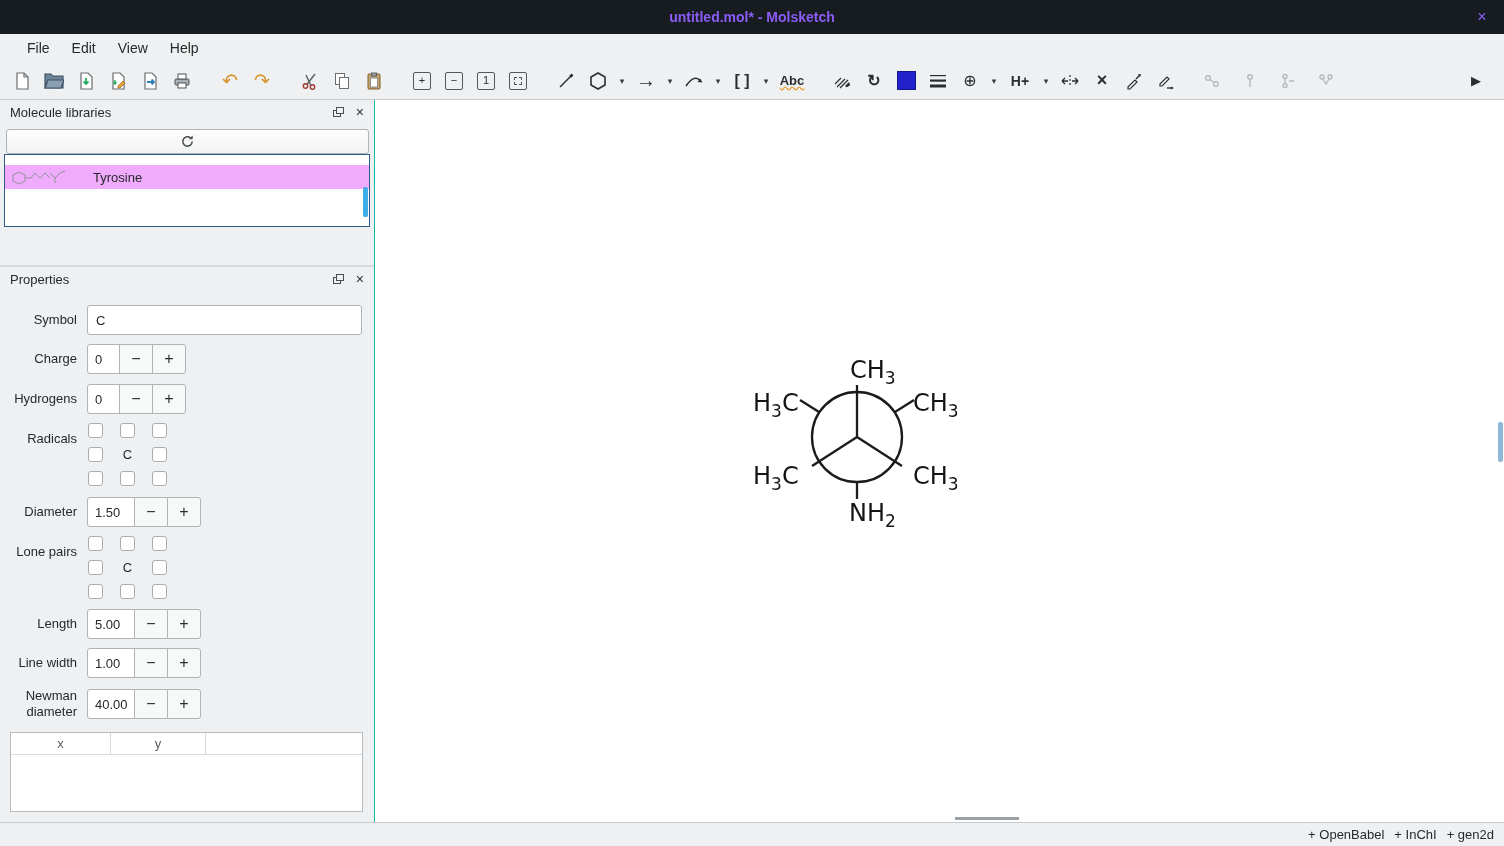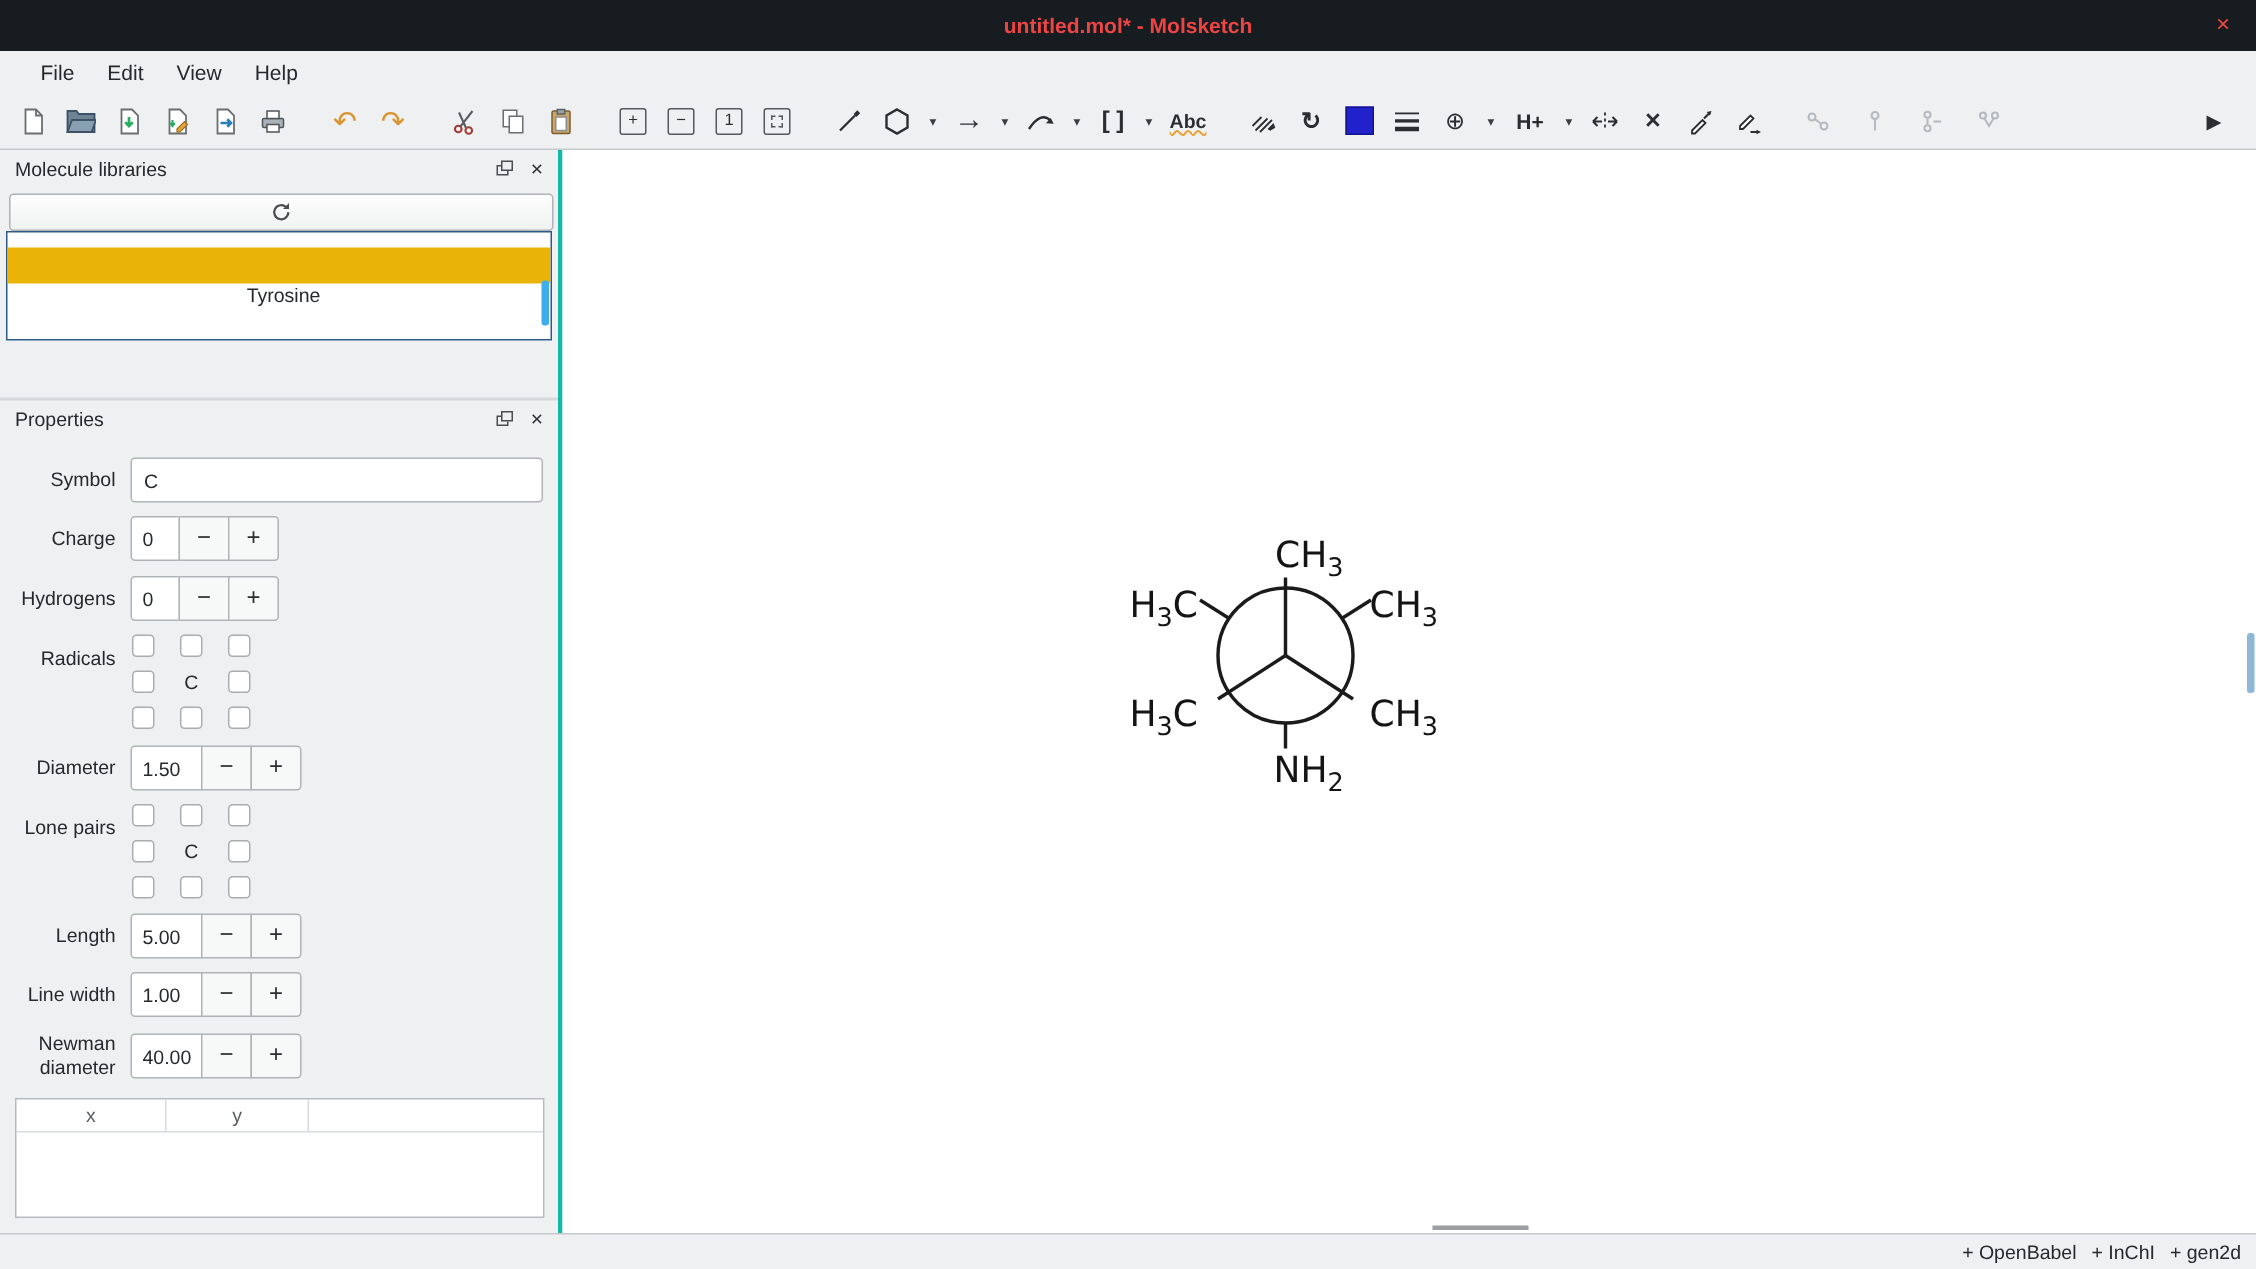--- a/index.html
+++ b/index.html
@@ -1,21 +1,21 @@
 <!DOCTYPE html>
 <html><head>
 <meta charset="utf-8">
 <style>
   * { box-sizing: border-box; }
   html,body { margin:0; padding:0; width:1504px; height:846px; overflow:hidden;
     font-family:"Liberation Sans", sans-serif; color:#26292b; background:#eff0f1; }
   .app { position:relative; width:1504px; height:846px; display:flex; flex-direction:column; }
 
   
-  .titlebar { height:34px; background:#171c20; color:#ef4444; position:relative;
+  .titlebar { height:34px; background:#171c20; color:#8b5cf6; position:relative;
     display:flex; align-items:center; justify-content:center; flex:none; }
   .titlebar .title { font-size:14px; font-weight:bold; }
   .titlebar .tclose { position:absolute; right:12px; top:7px; width:20px; height:20px;
     display:flex; align-items:center; justify-content:center; font-size:16px; cursor:default; }
 
   
   .menubar { height:28px; background:#eff0f1; display:flex; align-items:center; padding-left:16px; flex:none; }
   .menu-item { padding:0 11px; font-size:14px; line-height:28px; }
 
   
@@ -34,21 +34,21 @@
     text-decoration-color:#e8a33d; }
   .mini { width:18px; height:18px; border:1px solid #55595c; border-radius:2px; font-size:11px;
     display:flex; align-items:center; justify-content:center; line-height:1; }
   .mini .inner-sq { width:8px; height:8px; border:1px dashed #55595c; }
   .swatch { width:19px; height:19px; background:#2222cc; border:1px solid #14148a; }
   .tb-ext { margin-left:auto; margin-right:6px; font-size:13px; }
   .disabled-grp { display:flex; gap:10px; margin-left:14px; }
 
   
   .main { flex:1; display:flex; min-height:0; }
-  .docks { width:375px; flex:none; background:#eff0f1; border-right:3px solid #14b8a6;
+  .docks { width:375px; flex:none; background:#eff0f1; border-right:1px solid #14b8a6;
     display:flex; flex-direction:column; }
   .canvas { flex:1; background:#ffffff; position:relative; overflow:hidden; }
 
   
   .dock-header { height:24px; display:flex; align-items:center; padding:0 10px; font-size:13px; position:relative; }
   .dock-header .spacer { flex:1; }
   .float-btn { position:relative; width:11px; height:10px; margin-right:12px; }
   .float-btn .sq { position:absolute; left:0; bottom:0; width:8px; height:7px; border:1px solid #4a4d4f; }
   .float-btn .sq2 { position:absolute; right:0; top:0; width:8px; height:7px; border:1px solid #4a4d4f; background:#eff0f1; }
   .dock-close { font-size:14px; line-height:14px; color:#2b2e30; }
@@ -56,21 +56,21 @@
   
   .lib-dock { height:167px; flex:none; border-bottom:2px solid #d6d9db; position:relative; }
   .lib-refresh { margin:5px 6px 0 6px; height:25px; width:363px; border:1px solid #b0b4b7; border-radius:3px;
     background:linear-gradient(#fdfdfd,#f1f2f2); display:flex; align-items:center; justify-content:center; padding:0; }
   .lib-tabs { position:relative; height:29px; margin-top:6px; }
   .lib-tabs .baseline { position:absolute; left:0; right:0; bottom:0; height:1px; background:#b0b4b7; }
   .lib-tab { position:absolute; left:135px; bottom:0; width:101px; height:26px; background:#fbfbfb;
     border:1px solid #b0b4b7; border-bottom:none; border-radius:4px 4px 0 0; display:flex; align-items:center;
     justify-content:center; font-size:13px; }
   .lib-list { margin:0 4px; height:73px; background:#ffffff; border:1px solid #2e5a87; position:relative; overflow:hidden; }
-  .lib-item { margin-top:10px; height:24px; background:#eab308; display:flex; align-items:center; padding-left:6px; gap:24px;flex-direction:column; }
+  .lib-item { margin-top:10px; height:24px; background:#f0abfc; display:flex; align-items:center; padding-left:6px; gap:24px; }
   .lib-item .label { font-size:13px; }
   .lib-vscroll { position:absolute; right:1px; top:32px; width:5px; height:30px; background:#3daee9; border-radius:2px; }
 
   
   .props-dock { flex:1; position:relative; }
   .plabel { position:absolute; left:0; width:77px; text-align:right; font-size:13px; line-height:16px; }
   .pfield { position:absolute; left:87px; display:flex; }
   .text-input { width:275px; height:30px; border:1px solid #b0b4b7; border-radius:3px; background:#fff;
     font-size:13px; font-family:"Liberation Sans",sans-serif; padding:0 8px; color:#26292b; }
   .spin-val { height:30px; border:1px solid #b0b4b7; border-radius:3px 0 0 3px; background:#fff;

